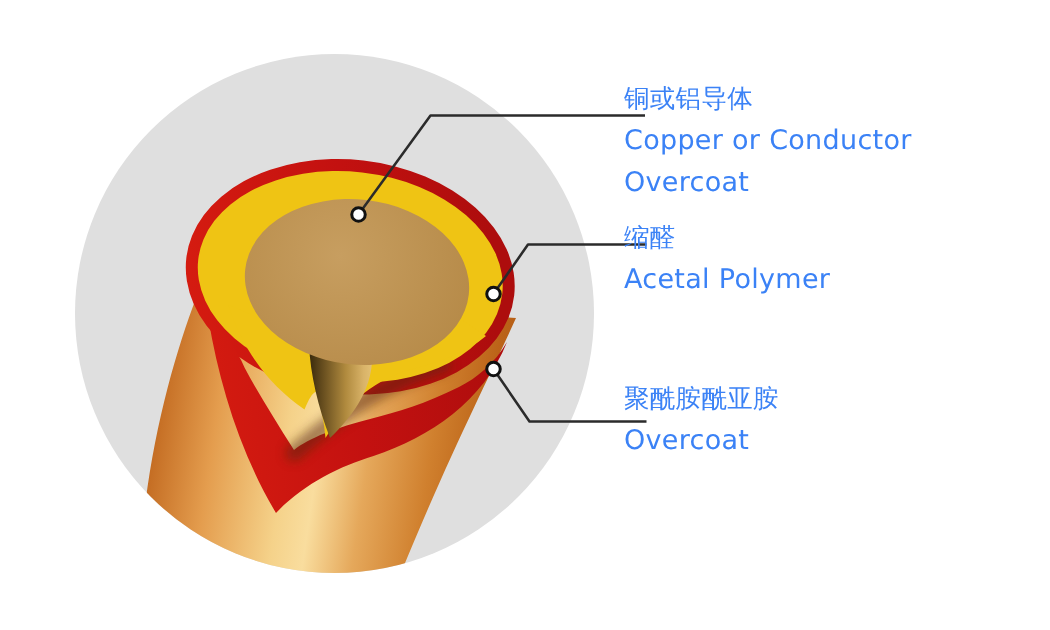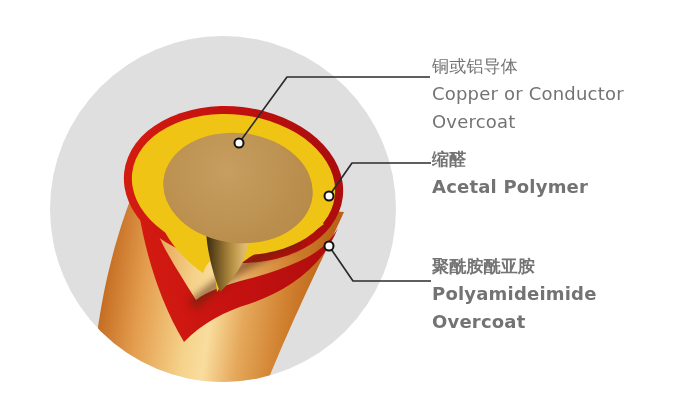--- a/index.html
+++ b/index.html
@@ -3,27 +3,27 @@
 <meta charset="utf-8">
 <style>
   html,body{margin:0;padding:0;}
   body{
     width:700px;height:420px;overflow:hidden;background:#ffffff;
     font-family:"DejaVu Sans","Liberation Sans",sans-serif;
   }
   .stage{position:relative;width:700px;height:420px;background:#ffffff;}
   .stage svg{position:absolute;left:0;top:0;}
   .callout-label{
-    position:absolute;left:432px;color:#737373;font-size:18px;
+    position:absolute;left:416px;color:#3b82f6;font-size:18px;
     line-height:28px;white-space:nowrap;letter-spacing:0.2px;
   }
   .callout-label .zh{font-size:17px;}
   #label-1{top:52px;}
-  #label-2{top:145px;font-weight:bold;}
-  #label-3{top:252px;font-weight:bold;}
+  #label-2{top:145px;}
+  #label-3{top:252px;}
 </style>
 </head>
 <body>
 
 <div class="stage">
 
   <svg width="700" height="420" viewBox="0 0 700 420">
     <defs>
       <clipPath id="discClip">
           <circle cx="223" cy="209" r="173"></circle>
@@ -128,17 +128,16 @@
     <div class="en">Overcoat</div>
   </div>
 
   <div class="callout-label" id="label-2">
     <div class="zh">缩醛</div>
     <div class="en">Acetal Polymer</div>
   </div>
 
   <div class="callout-label" id="label-3">
     <div class="zh">聚酰胺酰亚胺</div>
-    <div class="en">Polyamideimide</div>
     <div class="en">Overcoat</div>
   </div>
 
 </div>
 
 </body></html>

